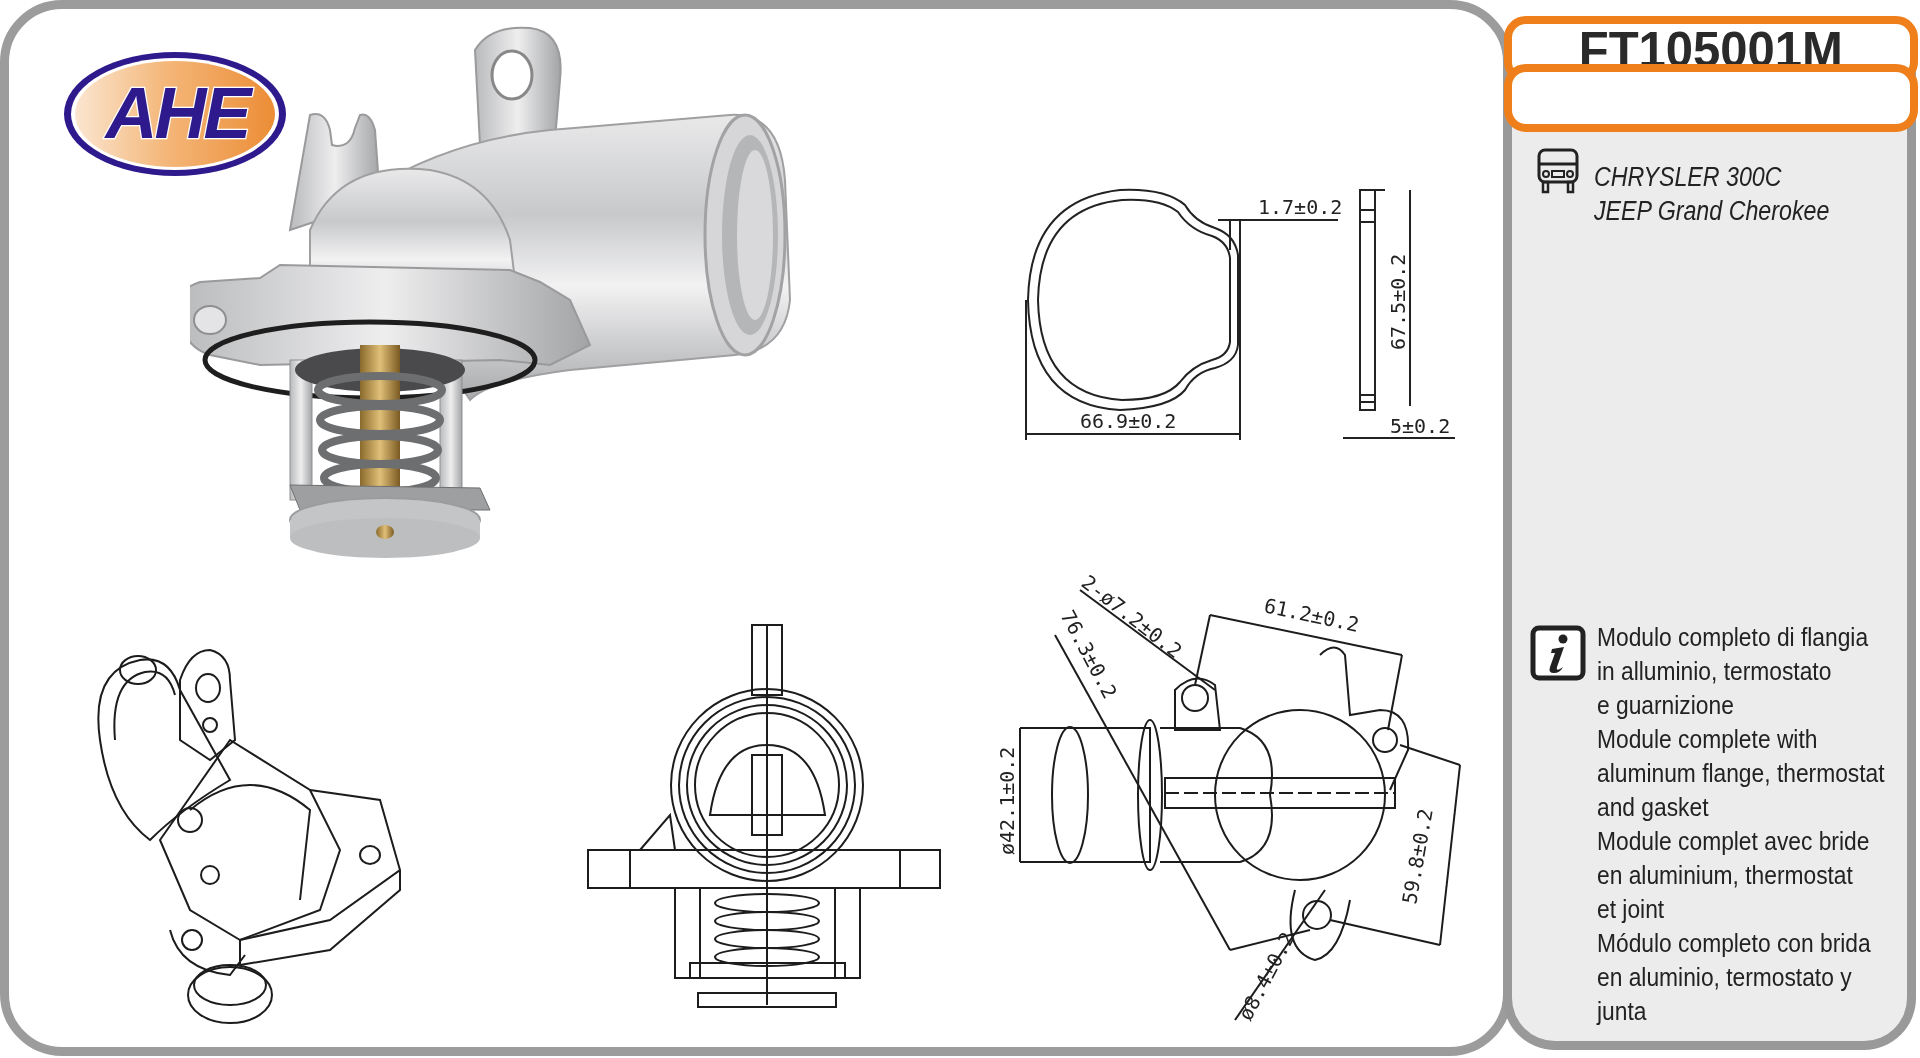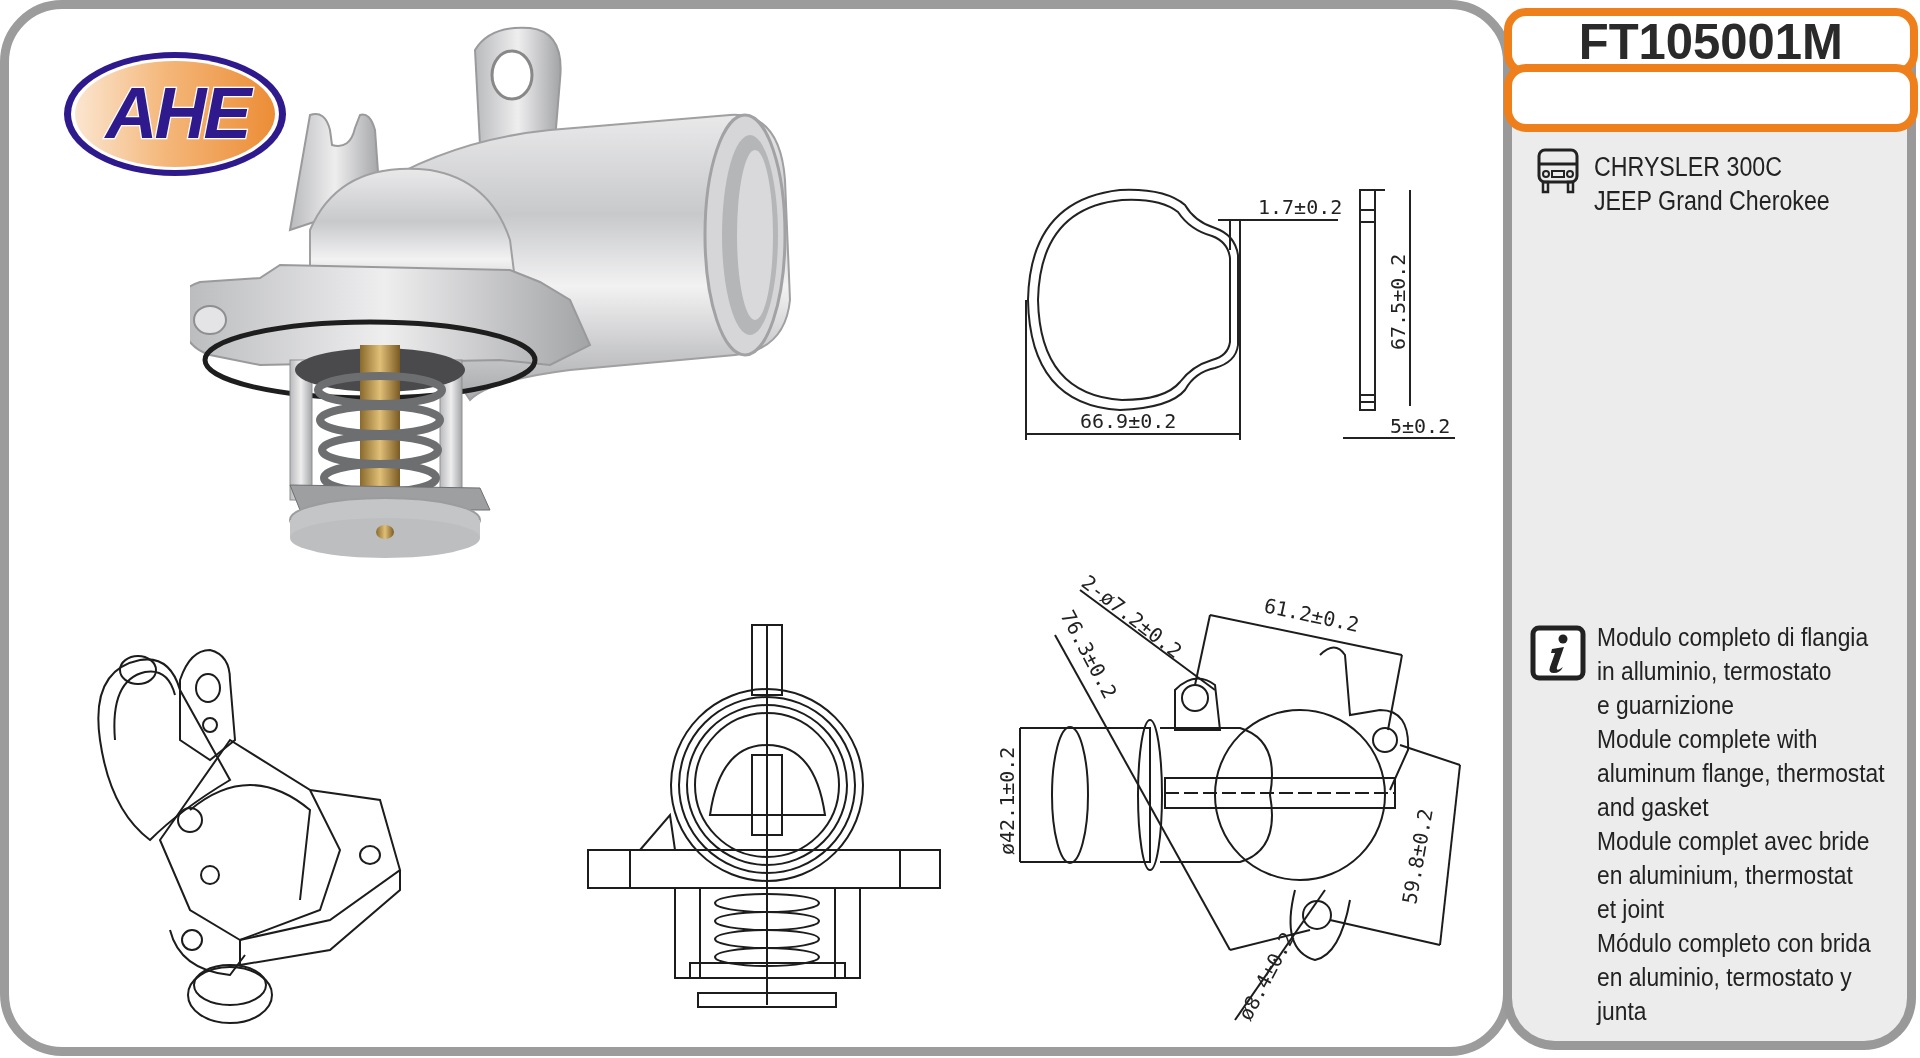--- a/index.html
+++ b/index.html
@@ -1,24 +1,24 @@
 <!DOCTYPE html>
 <html><head>
 <meta charset="utf-8">
 <style>
   html,body{margin:0;padding:0;background:#ffffff;}
   body{width:1920px;height:1058px;position:relative;overflow:hidden;font-family:"Liberation Sans",sans-serif;}
   .left-panel{position:absolute;left:0;top:0;width:1512px;height:1056px;box-sizing:border-box;border:9px solid #9c9c9c;border-radius:62px;background:#ffffff;}
   .right-panel{position:absolute;left:1503px;top:60px;width:413px;height:990px;box-sizing:border-box;border:9px solid #999999;border-top:none;border-radius:0 0 52px 52px;background:#ececec;}
-  .code-box{position:absolute;left:1504px;top:8px;width:414px;height:68px;box-sizing:border-box;border:8px solid #ef7f1a;border-radius:22px;background:#ffffff;display:flex;align-items:center;justify-content:center;}
+  .code-box{position:absolute;left:1504px;top:16px;width:414px;height:68px;box-sizing:border-box;border:8px solid #ef7f1a;border-radius:22px;background:#ffffff;display:flex;align-items:center;justify-content:center;}
   .code-text{font-family:"Liberation Sans",sans-serif;font-weight:bold;font-size:50px;color:#2a2a2a;letter-spacing:0px;line-height:1;transform:scaleX(0.98);}
   .sub-box{position:absolute;left:1504px;top:64px;width:414px;height:68px;box-sizing:border-box;border:8px solid #ef7f1a;border-radius:22px;background:#ffffff;}
   .vehicle-block{position:absolute;left:1536px;top:146px;width:360px;}
   .truck-icon{position:absolute;left:0;top:2px;width:44px;height:46px;}
-  .vehicle-lines{position:absolute;left:58px;top:4px;}
+  .vehicle-lines{position:absolute;left:58px;top:14px;font-style:italic;}
   .vehicle-line{font-size:27px;line-height:34px;color:#222;white-space:nowrap;transform:scaleX(0.86);transform-origin:left center;}
   .desc-block{position:absolute;left:1530px;top:620px;width:380px;}
   .info-icon{position:absolute;left:0;top:5px;width:56px;height:56px;}
   .desc-lines{position:absolute;left:67px;top:0;}
   .desc-line{font-size:26.5px;line-height:34px;color:#222;white-space:nowrap;transform:scaleX(0.86);transform-origin:left center;}
   .logo{position:absolute;left:60px;top:48px;width:230px;height:132px;}
   .photo{position:absolute;left:190px;top:20px;width:780px;height:640px;}
   .drawing{position:absolute;}
   .dim-text{font-family:"DejaVu Sans Mono",monospace;font-size:20px;fill:#222;}
 </style>

